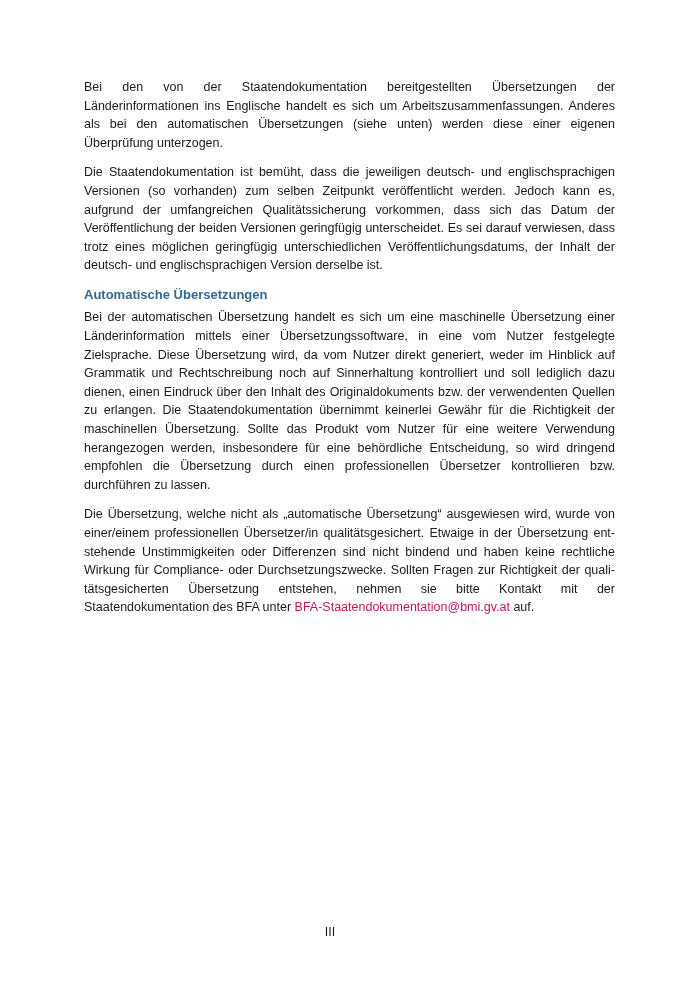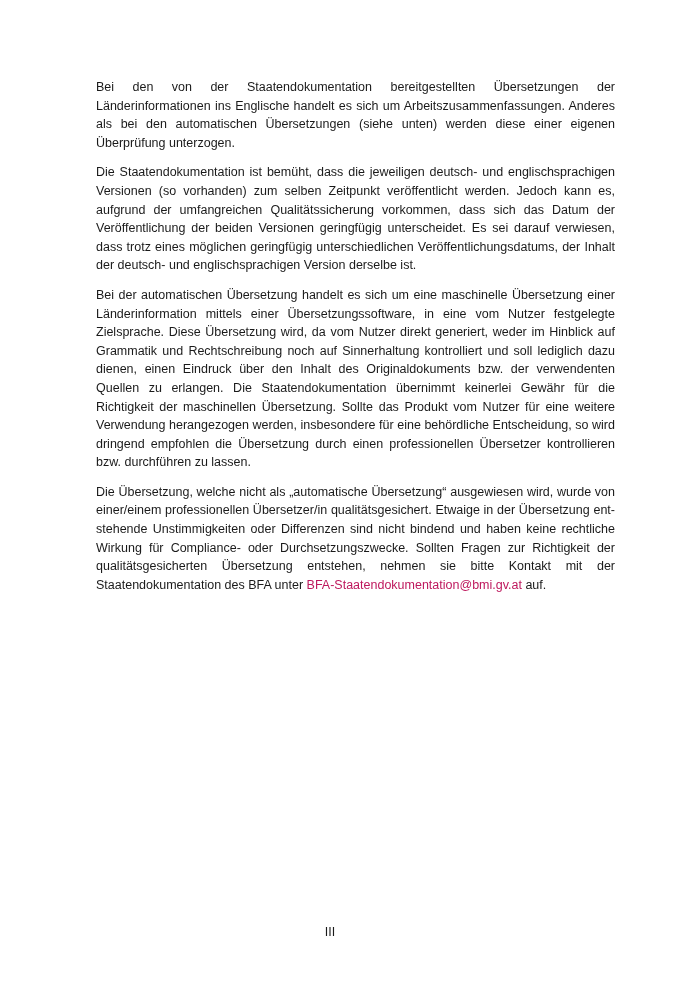--- a/index.html
+++ b/index.html
@@ -28,21 +28,21 @@
     margin: 6px 0 4px 0;
   }
   section:first-child .section-heading {
     margin-top: 0;
   }
   .body-paragraph {
     font-size: 12.5px;
     line-height: 18.6px;
     color: #1a1a1a;
     text-align: justify;
-    margin: 0 0 11px 12px;
+    margin: 0 0 11px 0;
   }
   .email-link {
     color: #be185d;
     text-decoration: none;
     cursor: pointer;
   }
   .page-footer {
     position: absolute;
     left: 0;
     top: 922px;
@@ -59,20 +59,21 @@
 <body>
 
 <main class="content">
 
   <section>
     <p class="body-paragraph">Bei den von der Staatendokumentation bereitgestellten Übersetzungen der Länderinformationen ins Englische handelt es sich um Arbeitszusammenfassungen. Anderes als bei den automati­schen Übersetzungen (siehe unten) werden diese einer eigenen Überprüfung unterzogen.</p>
     <p class="body-paragraph">Die Staatendokumentation ist bemüht, dass die jeweiligen deutsch- und englischsprachigen Versionen (so vorhanden) zum selben Zeitpunkt veröffentlicht werden. Jedoch kann es, aufgrund der umfangreichen Qualitätssicherung vorkommen, dass sich das Datum der Veröffentlichung der beiden Versionen geringfügig unterscheidet. Es sei darauf verwiesen, dass trotz eines möglichen geringfügig unterschiedlichen Veröffentlichungsdatums, der Inhalt der deutsch- und englischsprachigen Version derselbe ist.</p>
   </section>
 
   <section>
+    <h2 class="section-heading">Automatische Übersetzungen</h2>
     <p class="body-paragraph">Bei der automatischen Übersetzung handelt es sich um eine maschinelle Übersetzung einer Län­derinformation mittels einer Übersetzungssoftware, in eine vom Nutzer festgelegte Zielsprache. Diese Übersetzung wird, da vom Nutzer direkt generiert, weder im Hinblick auf Grammatik und Rechtschreibung noch auf Sinnerhaltung kontrolliert und soll lediglich dazu dienen, einen Ein­druck über den Inhalt des Originaldokuments bzw. der verwendenten Quellen zu erlangen. Die Staatendokumentation übernimmt keinerlei Gewähr für die Richtigkeit der maschinellen Über­setzung. Sollte das Produkt vom Nutzer für eine weitere Verwendung herangezogen werden, insbesondere für eine behördliche Entscheidung, so wird dringend empfohlen die Übersetzung durch einen professionellen Übersetzer kontrollieren bzw. durchführen zu lassen.</p>
   </section>
 
   <section>
     <p class="body-paragraph"><span>Die Übersetzung, welche nicht als „automatische Übersetzung“ ausgewiesen wird, wurde von einer/einem professionellen Übersetzer/in qualitätsgesichert. Etwaige in der Übersetzung ent­stehende Unstimmigkeiten oder Differenzen sind nicht bindend und haben keine rechtliche Wirkung für Compliance- oder Durchsetzungszwecke. Sollten Fragen zur Richtigkeit der quali­tätsgesicherten Übersetzung entstehen, nehmen sie bitte Kontakt mit der Staatendokumentation des BFA unter </span><a class="email-link" href="#">BFA-Staatendokumentation@bmi.gv.at</a><span> auf.</span></p>
   </section>
 
 </main>
 
 <footer class="page-footer">

